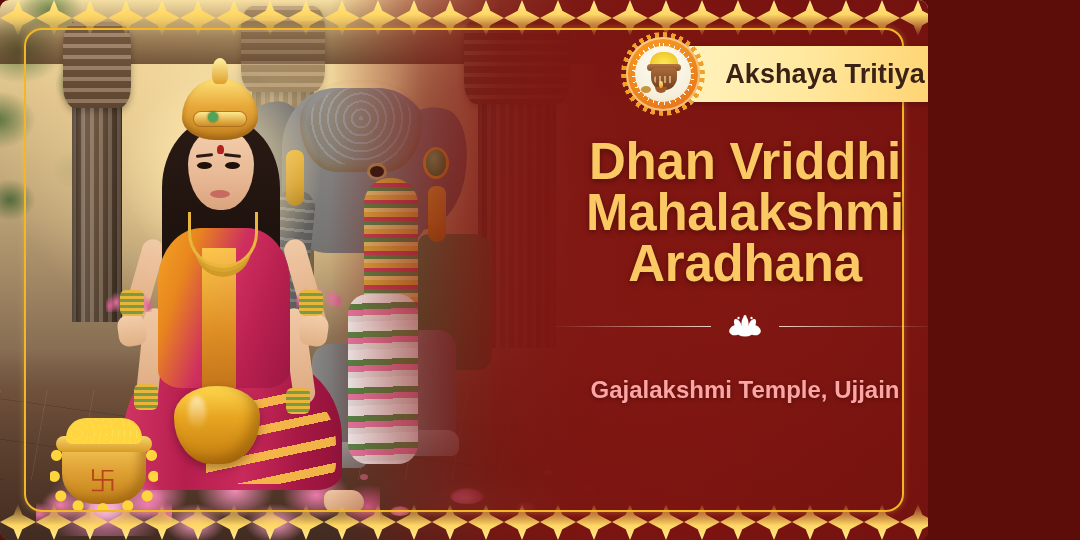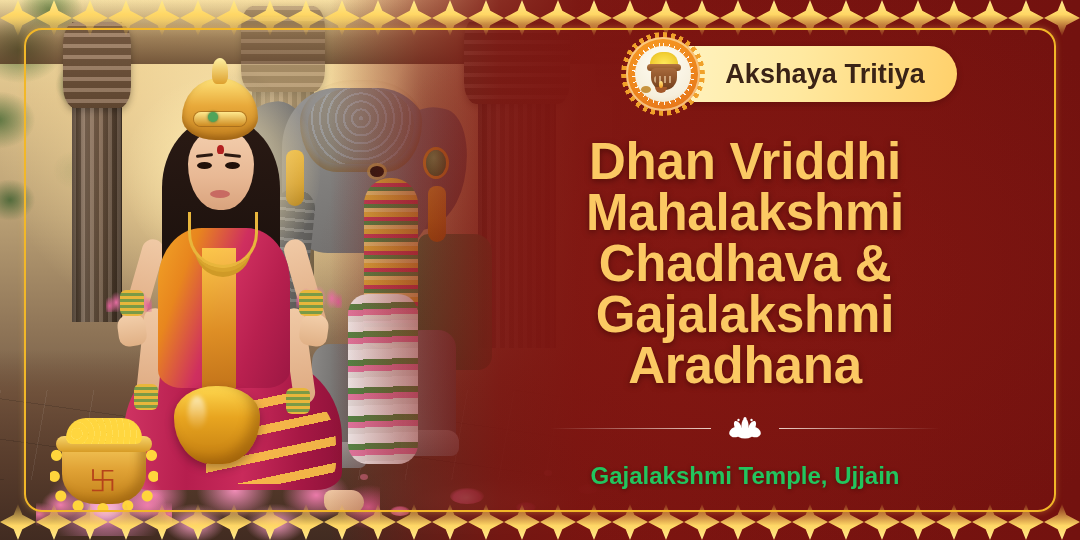--- a/index.html
+++ b/index.html
@@ -4,25 +4,26 @@
 <style>
   html, body {
     margin: 0;
     padding: 0;
     background: #5c0d0a;
   }
   * { box-sizing: border-box; }
 
   .banner {
     position: relative;
-    width: 1080px;
+    width: 928px;
     height: 540px;
     overflow: hidden;
     font-family: "Liberation Sans", sans-serif;
     background: #7a1410;
+    border-radius: 9px;
   }
 
   
   .scene {
     position: absolute;
     inset: 0;
     overflow: hidden;
   }
   
   .sky {
@@ -610,25 +611,25 @@
   }
   .div-lotus {
     width: 40px; height: 22px;
     position: relative;
     flex: 0 0 40px;
   }
   .div-lotus svg { display: block; }
 
   
   .subtitle {
-    margin-top: 20px;
+    margin-top: 36px;
     font-size: 24px;
     line-height: 34px;
     font-weight: 700;
-    color: #22c55e;
+    color: #fca5a5;
     text-shadow: 0 1px 4px rgba(40,4,2,.45);
   }
 </style>
 </head>
 <body>
 
 <div class="banner">
 
   <div class="scene">
     <div class="sky"></div>
@@ -737,21 +738,20 @@
           <div class="m-pot"></div>
           <div class="m-diya"></div>
           <div class="m-lotus"></div>
           <div class="m-leaf"></div>
         </div>
       </div>
     </div>
 
     <div class="title">
       <div>Dhan Vriddhi Mahalakshmi</div>
-      <div>Chadhava &amp; Gajalakshmi</div>
       <div>Aradhana</div>
     </div>
 
     <div class="divider">
       <div class="div-line"></div>
       <div class="div-lotus">
         <svg width="40" height="22" viewBox="0 0 40 22" aria-hidden="true">
           <g fill="#ffffff">
             <ellipse cx="20" cy="16" rx="9" ry="5.5"></ellipse>
             <ellipse cx="11" cy="15" rx="7" ry="5" transform="rotate(-22 11 15)"></ellipse>

